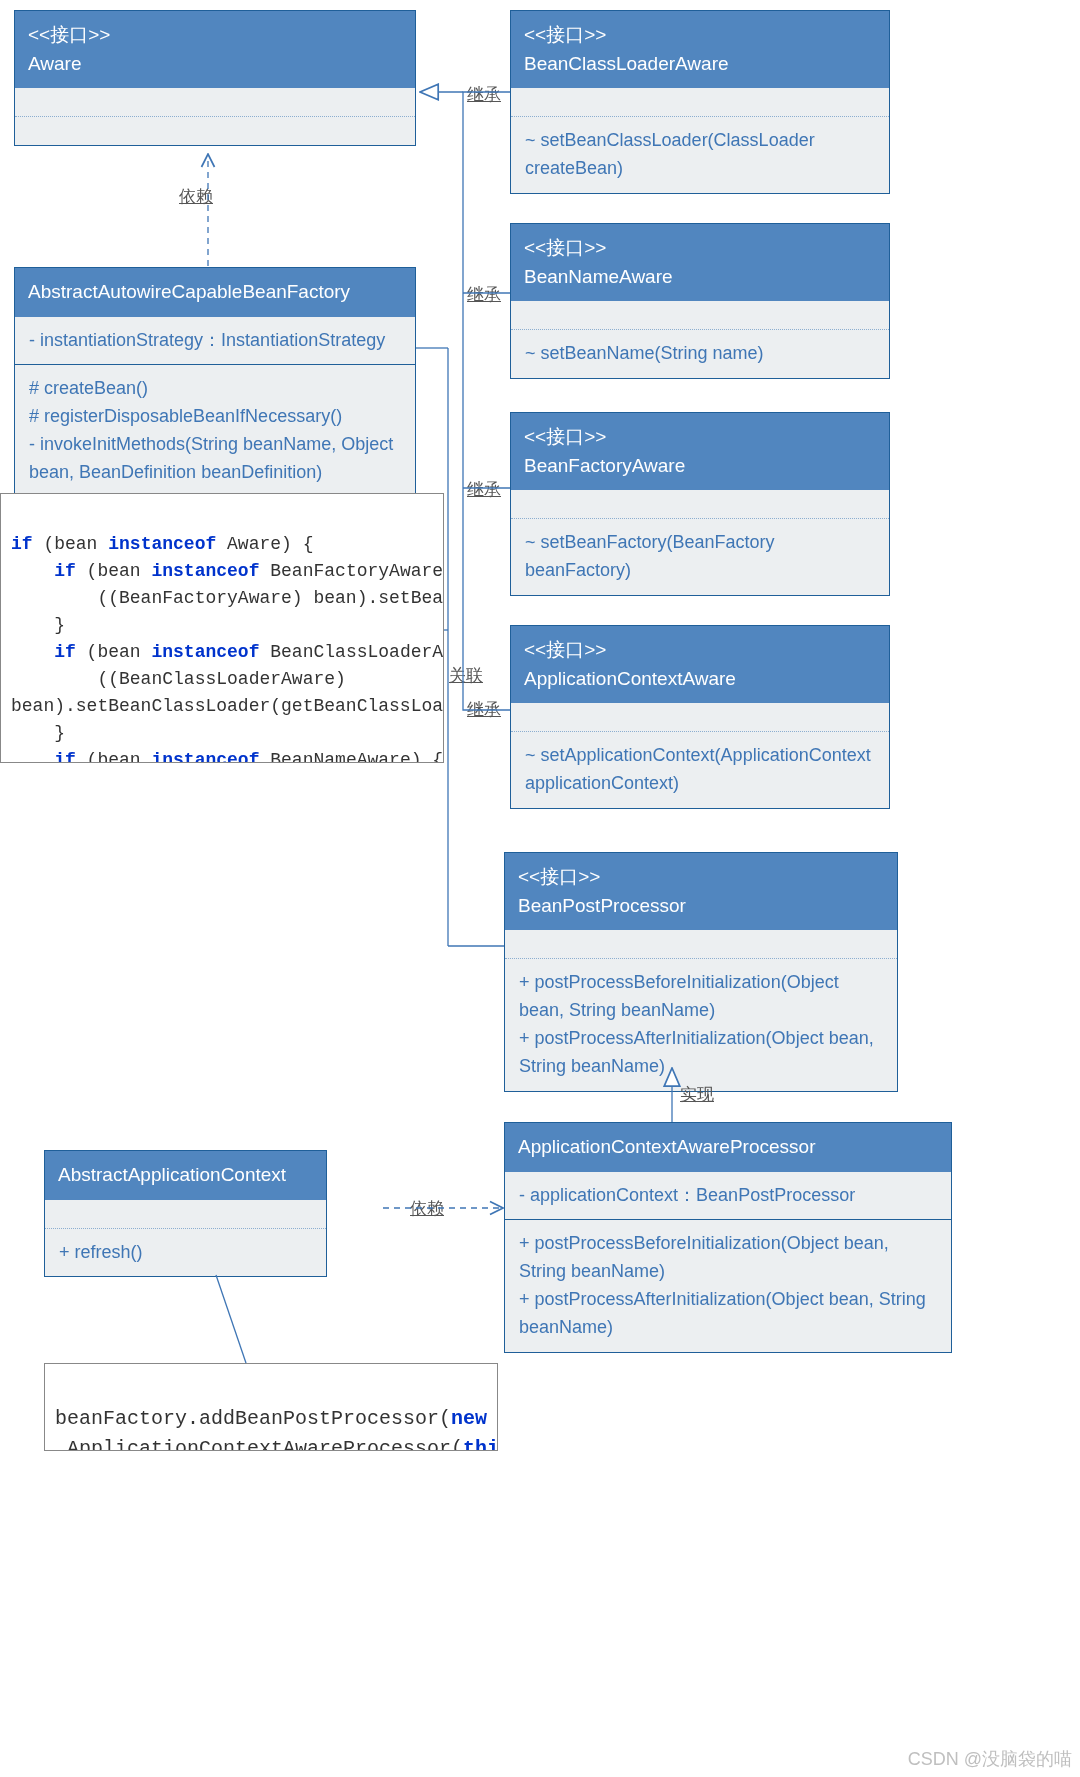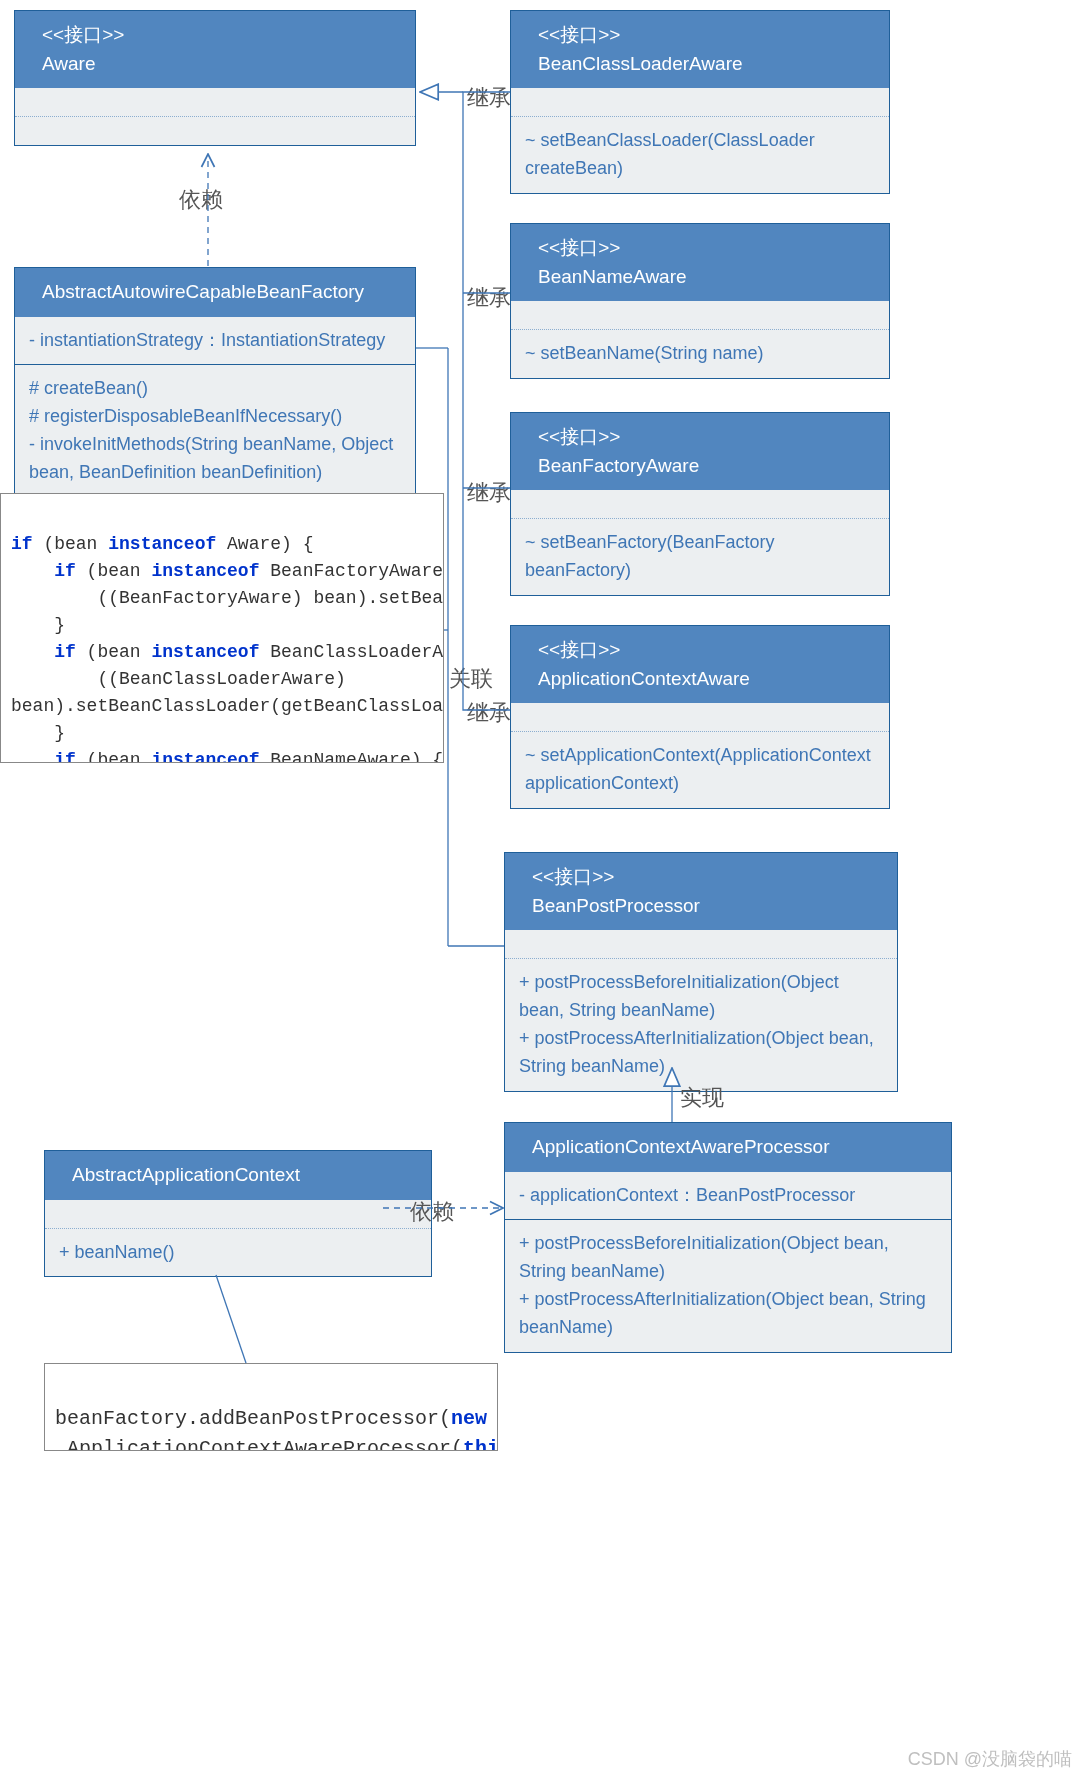--- a/index.html
+++ b/index.html
@@ -1,27 +1,27 @@
 <!DOCTYPE html>
 <html><head>
 <meta charset="utf-8">
 <style>
   * { box-sizing: border-box; margin: 0; padding: 0; }
   body { width: 1080px; height: 1777px; background: #fff; font-family: "Microsoft YaHei", Arial, sans-serif; position: relative; color: #4a7db8; }
   .uml-box { position: absolute; border: 1px solid #1f5f99; background: #eceff1; }
-  .uml-header { background: #5186bf; color: #fff; padding: 10px 27px; font-size: 19px; line-height: 1.5; }
+  .uml-header { background: #5186bf; color: #fff; padding: 10px 13px; font-size: 19px; line-height: 1.5; }
   .uml-header.italic { }
   .stereo { display: block; }
   .uml-attr, .uml-methods { padding: 10px 14px; font-size: 18px; line-height: 1.55; color: #3f76b5; }
   .uml-sep { border-top: 1px dotted #8caed0; margin: 0; }
   .uml-sep2 { border-top: 1px solid #1f5f99; margin: 0; }
   .uml-empty { height: 28px; }
   .code-box { position: absolute; border: 1px solid #888; background: #fff; padding: 10px 10px; font-family: "SimSun","Courier New",monospace; font-size: 18px; line-height: 1.5; color: #333; white-space: pre; overflow: hidden; }
   .kw { color: #0033cc; font-weight: bold; text-align: right; }
-  .label { position: absolute; font-size: 22px; color: #555; background: transparent; }
+  .label { position: absolute; font-size: 17px; color: #555; background: transparent; text-decoration: underline; }
   svg.overlay { position: absolute; left: 0; top: 0; width: 1080px; height: 1777px; pointer-events: none; }
   .watermark { position: absolute; right: 8px; bottom: 6px; font-size: 18px; color: #bfbfbf; font-family: Arial, "Microsoft YaHei"; }
 </style>
 </head>
 <body>
 
 <div class="uml-box" style="left:14px; top:10px; width:402px;">
   <div class="uml-header">
     <span class="stereo">&lt;&lt;接口&gt;&gt;</span>
     <span>Aware</span>
@@ -117,27 +117,27 @@
     <span>ApplicationContextAwareProcessor</span>
   </div>
   <div class="uml-attr"><span>- applicationContext：BeanPostProcessor</span></div>
   <div class="uml-sep2"></div>
   <div class="uml-methods">
     <div>+ postProcessBeforeInitialization(Object bean, String beanName)</div>
     <div>+ postProcessAfterInitialization(Object bean, String beanName)</div>
   </div>
 </div>
 
-<div class="uml-box" style="left:44px; top:1150px; width:388px;">
+<div class="uml-box" style="left:44px; top:1150px; width:283px;">
   <div class="uml-header italic">
     <span>AbstractApplicationContext</span>
   </div>
   <div class="uml-empty"></div>
   <div class="uml-sep"></div>
-  <div class="uml-methods"><span>+ beanName()</span></div>
+  <div class="uml-methods"><span>+ refresh()</span></div>
 </div>
 
 <div class="code-box" style="left:44px; top:1363px; width:454px; height:88px; font-size:20px;">
 <span>beanFactory.addBeanPostProcessor(</span><span class="kw">new</span>
 <span> ApplicationContextAwareProcessor(</span><span class="kw">this</span>
 </div>
 
 <div class="label" style="left:467px; top:83px;">继承</div>
 <div class="label" style="left:179px; top:185px;">依赖</div>
 <div class="label" style="left:467px; top:283px;">继承</div>

